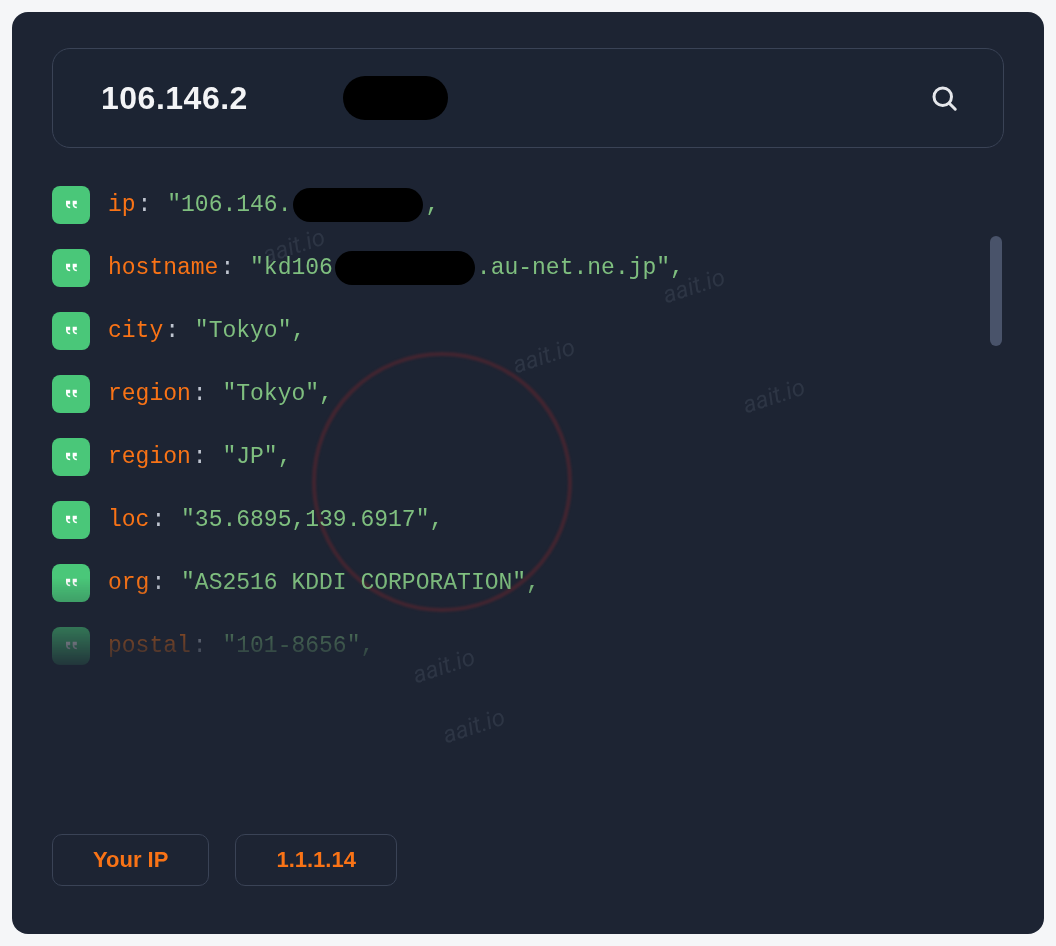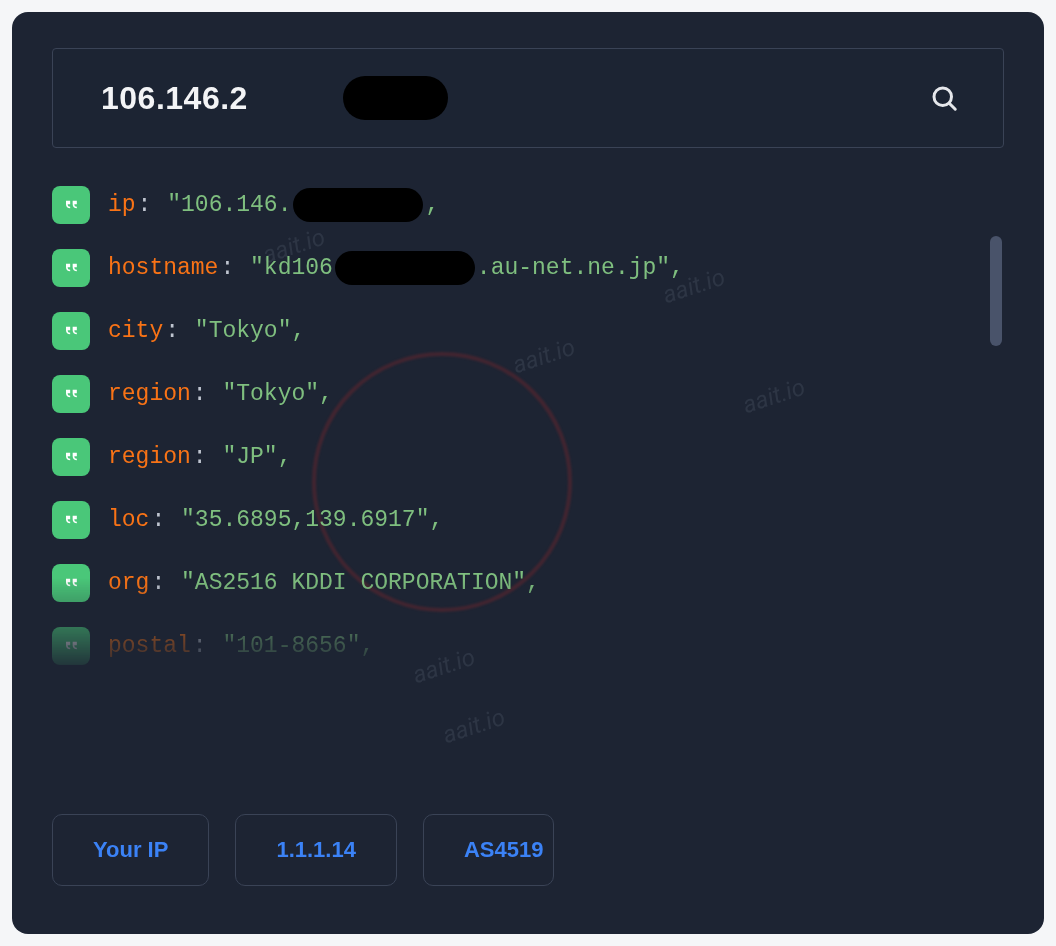--- a/index.html
+++ b/index.html
@@ -41,21 +41,21 @@
     position: absolute;
     top: 340px; left: 300px;
     width: 260px; height: 260px;
     border-radius: 50%;
     border: 4px solid rgba(180,40,40,0.25);
     pointer-events: none;
     filter: blur(1px);
   }
   .search-wrap {
     border: 1px solid #3a4356;
-    border-radius: 4px;
+    border-radius: 18px;
     height: 100px;
     display: flex;
     align-items: center;
     padding: 0 36px 0 48px;
     position: relative;
     z-index: 2;
     background: rgba(29,36,51,0.6);
   }
   .search-input {
     flex: 1;
@@ -149,24 +149,24 @@
     left: 40px; right: 0;
     bottom: 48px;
     display: flex;
     gap: 26px;
     z-index: 2;
     overflow: hidden;
   }
   .sugg-btn {
     border: 1px solid #3a4356;
     background: transparent;
-    color: #3b82f6;
+    color: #f97316;
     font-size: 22px;
     font-weight: 600;
-    padding: 22px 40px;
+    padding: 12px 40px;
     border-radius: 10px;
     cursor: pointer;
     white-space: nowrap;
     flex-shrink: 0;
   }
   .sugg-btn.overflow { padding-right: 10px; }
 </style>
 </head>
 <body>
 
@@ -258,16 +258,15 @@
             <path d="M7 7h4v4H8c0 2 1 3 3 3v2c-3 0-5-2-5-5V7zm8 0h4v4h-3c0 2 1 3 3 3v2c-3 0-5-2-5-5V7z"></path>
           </svg>
         </div>
         <span class="rowtext"><span class="key">postal</span><span class="colon">: </span><span class="val">"101-8656",</span></span>
       </div>
     </div>
 
   <div class="suggestions" id="suggestions">
       <button class="sugg-btn">Your IP</button>
       <button class="sugg-btn">1.1.1.14</button>
-      <button class="sugg-btn overflow">AS4519</button>
     </div>
 
 </div>
 
 </body></html>

